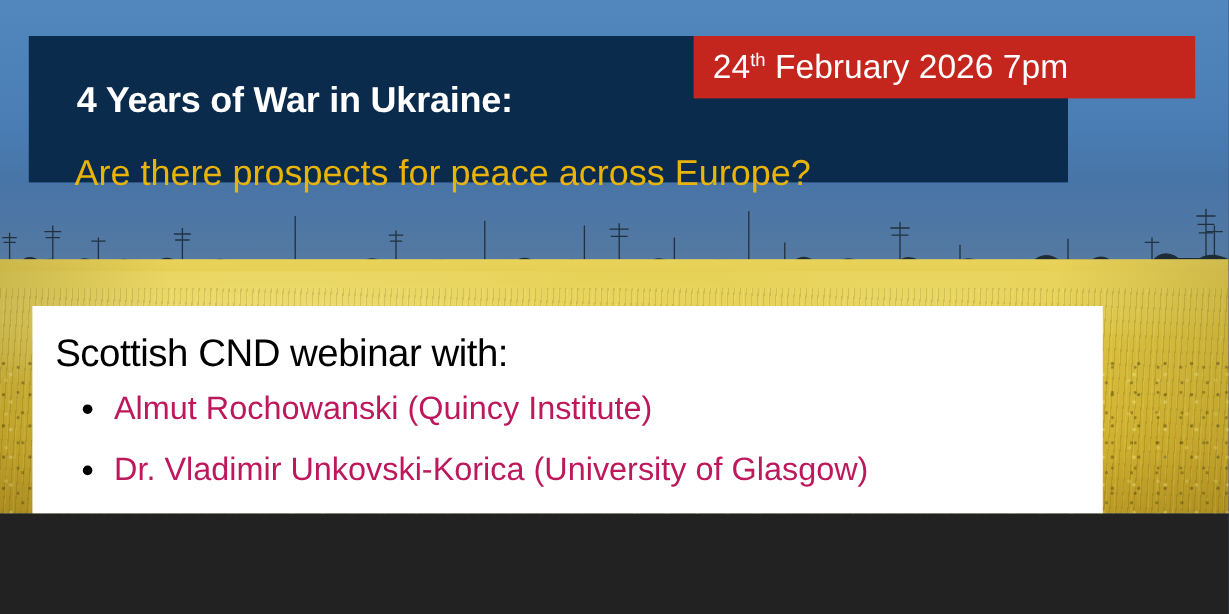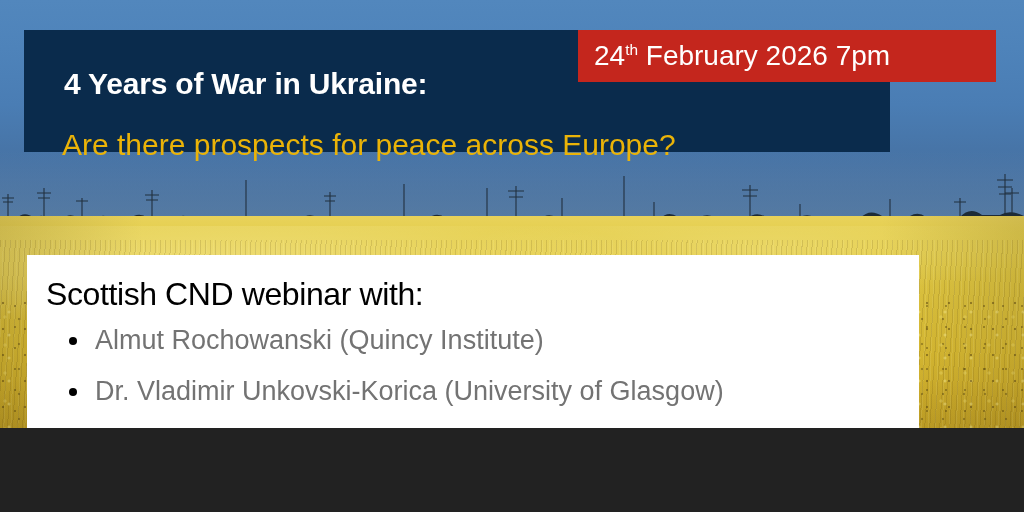--- a/index.html
+++ b/index.html
@@ -201,21 +201,21 @@
     position: absolute;
     left: 14px;
     top: 72px;
     margin: 0;
     padding: 0;
     list-style: none;
     width: 870px;
   }
   .speaker-item {
     position: relative;
-    color: #737373;
+    color: #be185d;
     font-size: 27px;
     font-weight: 400;
     line-height: 1;
     padding-left: 54px;
     margin-bottom: 24px;
     white-space: nowrap;
   }
   .speaker-item:last-child { margin-bottom: 18px; }
   .speaker-bullet {
     position: absolute;

